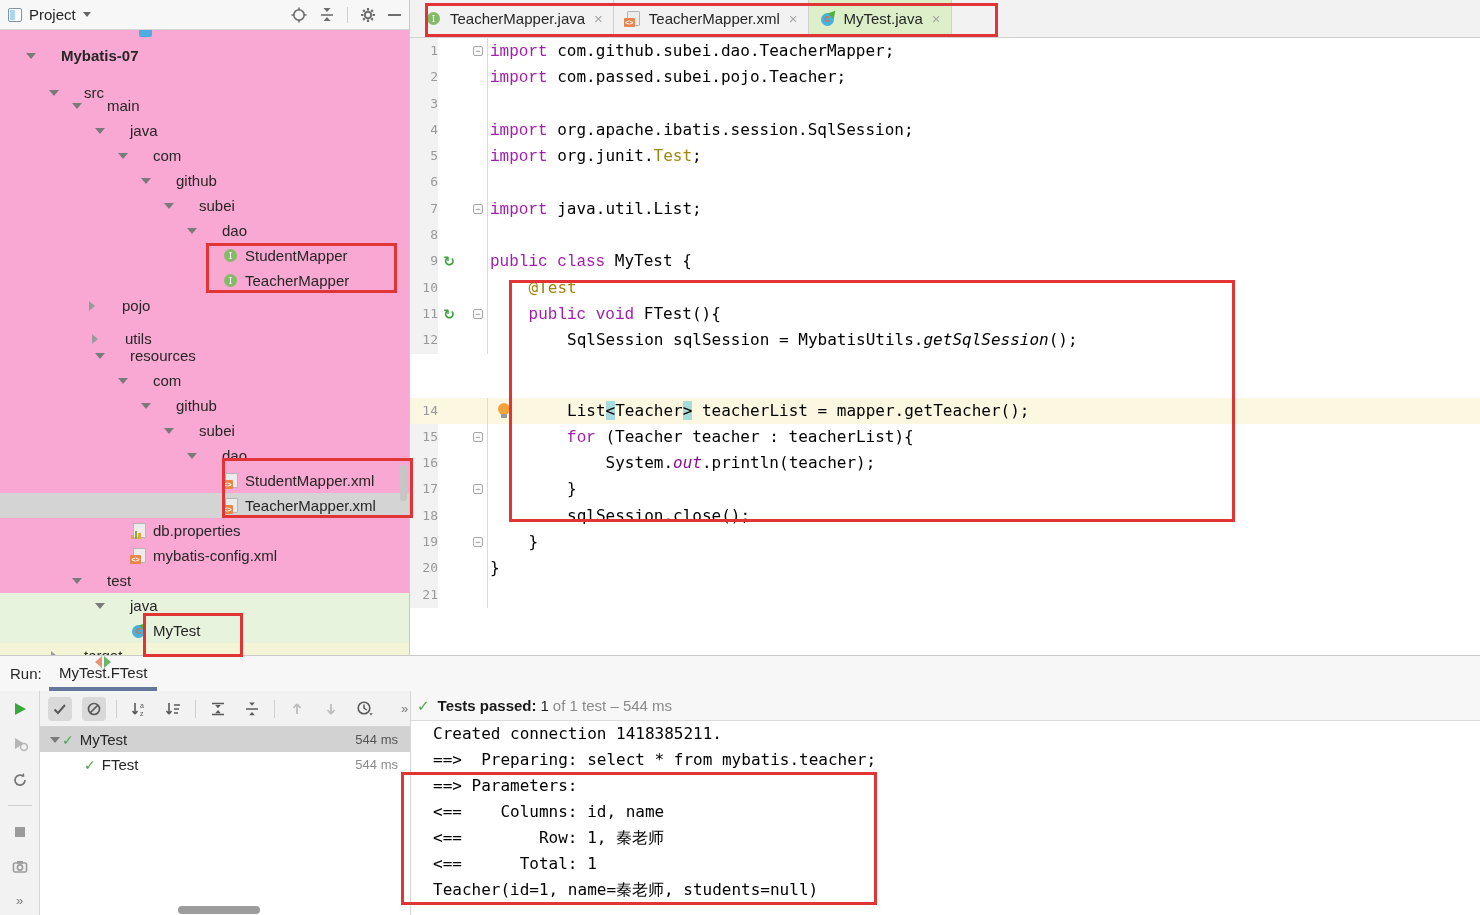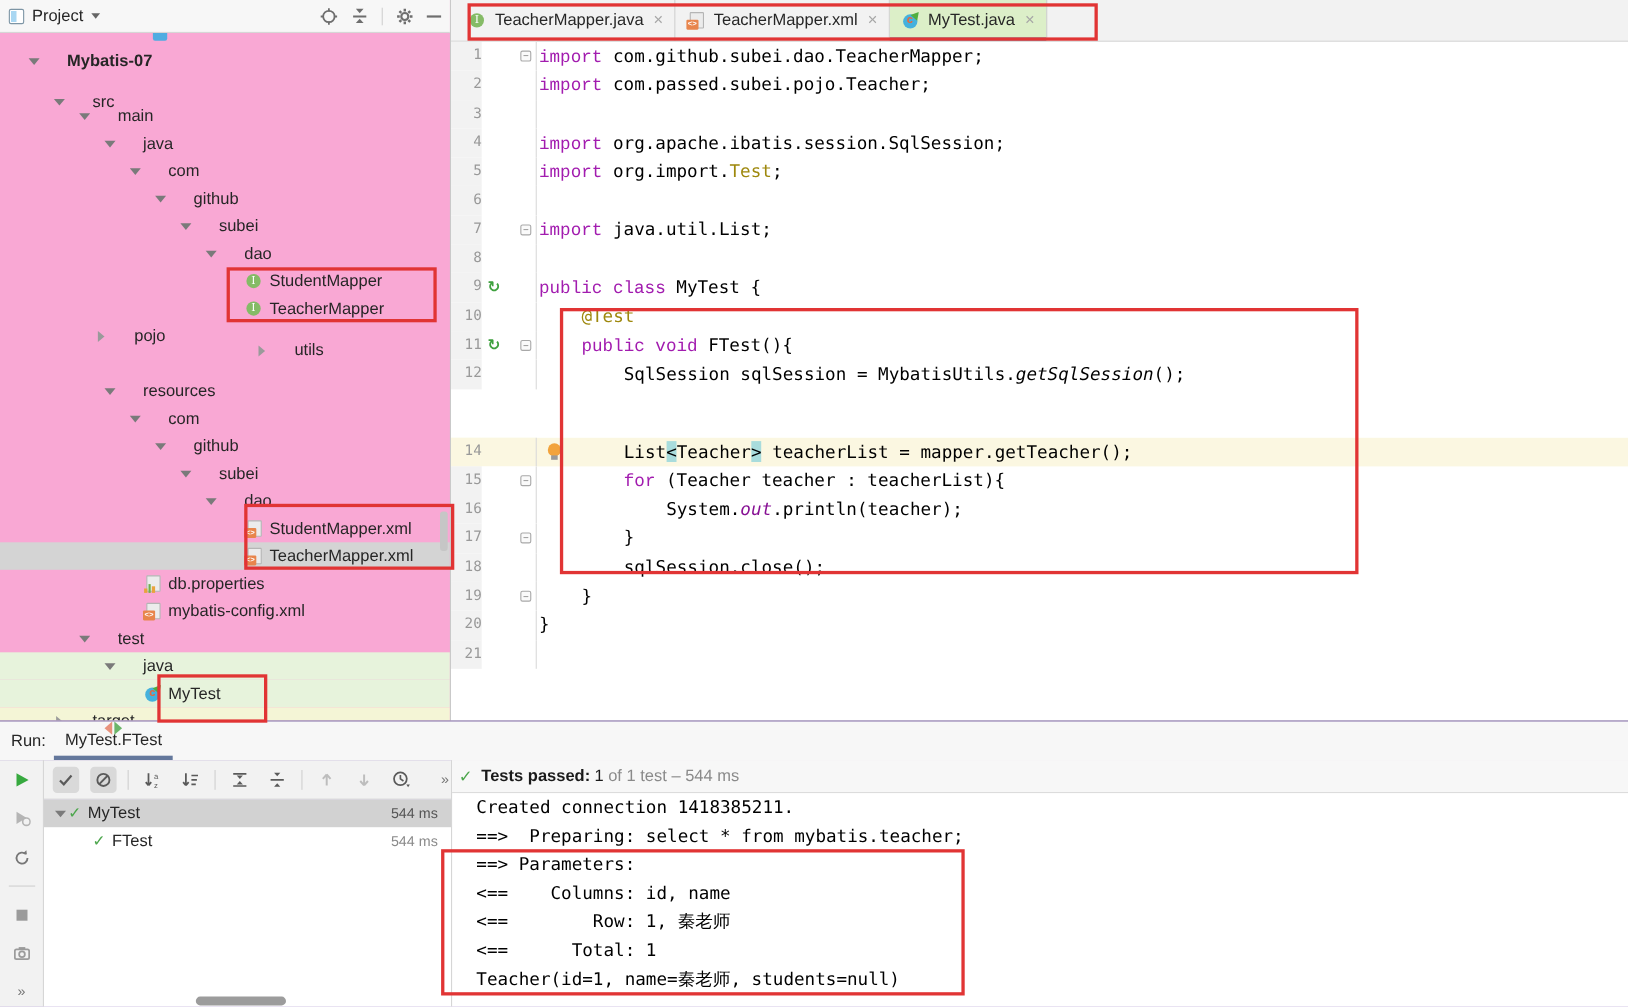--- a/index.html
+++ b/index.html
@@ -78,21 +78,21 @@
   .s-k { color:#a21caf;font-family:Liberation Mono, monospace; } .s-p { color:#000; } .s-a { color:#9e880d; }
   .s-i { color:#000; font-style:italic; } .s-f { color:#871094; font-style:italic; }
   .s-hl { background:#a8dcdc; }
   .run-glyph { color:#3fa13f; font-size:14px; font-weight:bold; font-family:"DejaVu Sans",sans-serif; }
   .fold-mark { position:absolute; right:4px; top:8px; width:10px; height:10px; border:1px solid #a8a8a8; border-radius:2px;
     background:#fafafa; color:#777; font-size:9px; line-height:8px; text-align:center; }
   .bulb { position:absolute; left:88px; top:5px; width:12px; height:12px; border-radius:50%; background:#f2a33c; }
   .bulb::after { content:""; position:absolute; left:3px; top:11px; width:6px; height:4px; background:#9a9a9a; }
 
   
-  .run-panel { position:absolute; left:0; top:655px; width:1480px; height:260px; background:#4c1d95; border-top:1px solid #c9c9c9; }
+  .run-panel { position:absolute; left:0; top:655px; width:1480px; height:260px; background:#d946ef; border-top:1px solid #c9c9c9; }
   .run-header { position:absolute; left:0; top:0; width:100%; height:35px; background:#f7f7f7; display:flex; align-items:center; }
   .run-label { font-size:15px; color:#262626; margin-left:10px; }
   .run-tab { position:absolute; left:49px; top:0; height:35px; display:flex; align-items:center; gap:8px; padding:0 10px; font-size:15px; color:#262626;flex-direction:column; }
   .run-tab::after { content:""; position:absolute; left:0; right:0; bottom:0; height:4px; background:#64789c; }
   .runconf-icon { position:relative; width:16px; height:12px; }
   .runconf-icon::before { content:""; position:absolute; left:0; top:0; border-top:6px solid transparent; border-bottom:6px solid transparent; border-right:7px solid #e8927c; }
   .runconf-icon::after { content:""; position:absolute; right:0; top:0; border-top:6px solid transparent; border-bottom:6px solid transparent; border-left:7px solid #6cb56a; }
 
   .left-toolbar { position:absolute; left:0; top:35px; width:40px; height:225px; background:#f2f2f2; border-right:1px solid #d6d6d6;
     display:flex; flex-direction:column; align-items:center; padding-top:8px; gap:16px; }
@@ -221,21 +221,21 @@
         <div class="tree-row" style="top: 238px; padding-left: 208px;">
           <span class="arr "></span>
           <span class="ticon interface"></span>
           <span class="lbl">TeacherMapper</span>
         </div>
         <div class="tree-row" style="top: 263px; padding-left: 85px;">
           <span class="arr right"></span>
           <span class="ticon package"></span>
           <span class="lbl">pojo</span>
         </div>
-        <div class="tree-row" style="top: 276px; padding-left: 116px; justify-content: center;">
+        <div class="tree-row" style="top: 296px; padding-left: 88px;">
           <span class="arr right"></span>
           <span class="ticon package"></span>
           <span class="lbl">utils</span>
         </div>
         <div class="tree-row" style="top: 313px; padding-left: 93px;">
           <span class="arr down"></span>
           <span class="ticon folder-resources"></span>
           <span class="lbl">resources</span>
         </div>
         <div class="tree-row" style="top: 338px; padding-left: 116px;">
@@ -349,21 +349,21 @@
         <div class="code-row">
           <span class="num">4</span>
           <span class="gslot"></span>
           <span class="fslot"></span>
           <pre><span class="s-k">import </span><span class="s-p">org.apache.ibatis.session.SqlSession;</span></pre>
         </div>
         <div class="code-row">
           <span class="num">5</span>
           <span class="gslot"></span>
           <span class="fslot"></span>
-          <pre><span class="s-k">import </span><span class="s-p">org.import.</span><span class="s-a">Test</span><span class="s-p">;</span></pre>
+          <pre><span class="s-k">import </span><span class="s-p">org.junit.</span><span class="s-a">Test</span><span class="s-p">;</span></pre>
         </div>
         <div class="code-row">
           <span class="num">6</span>
           <span class="gslot"></span>
           <span class="fslot"></span>
           <pre></pre>
         </div>
         <div class="code-row">
           <span class="num">7</span>
           <span class="gslot"></span>

